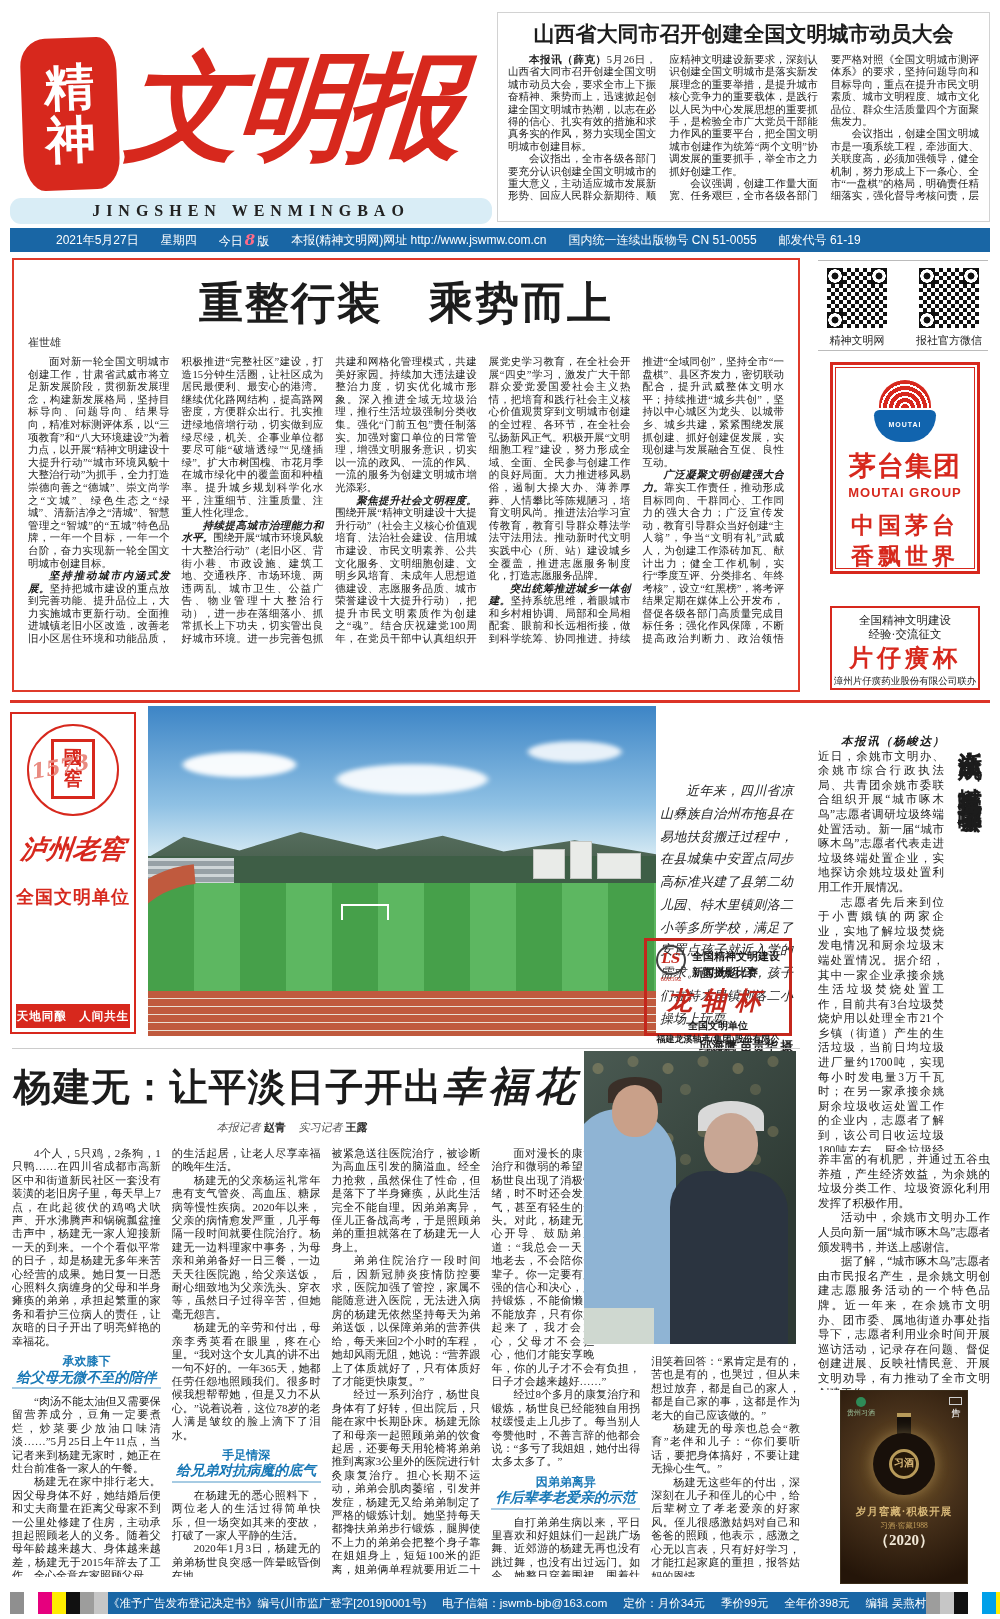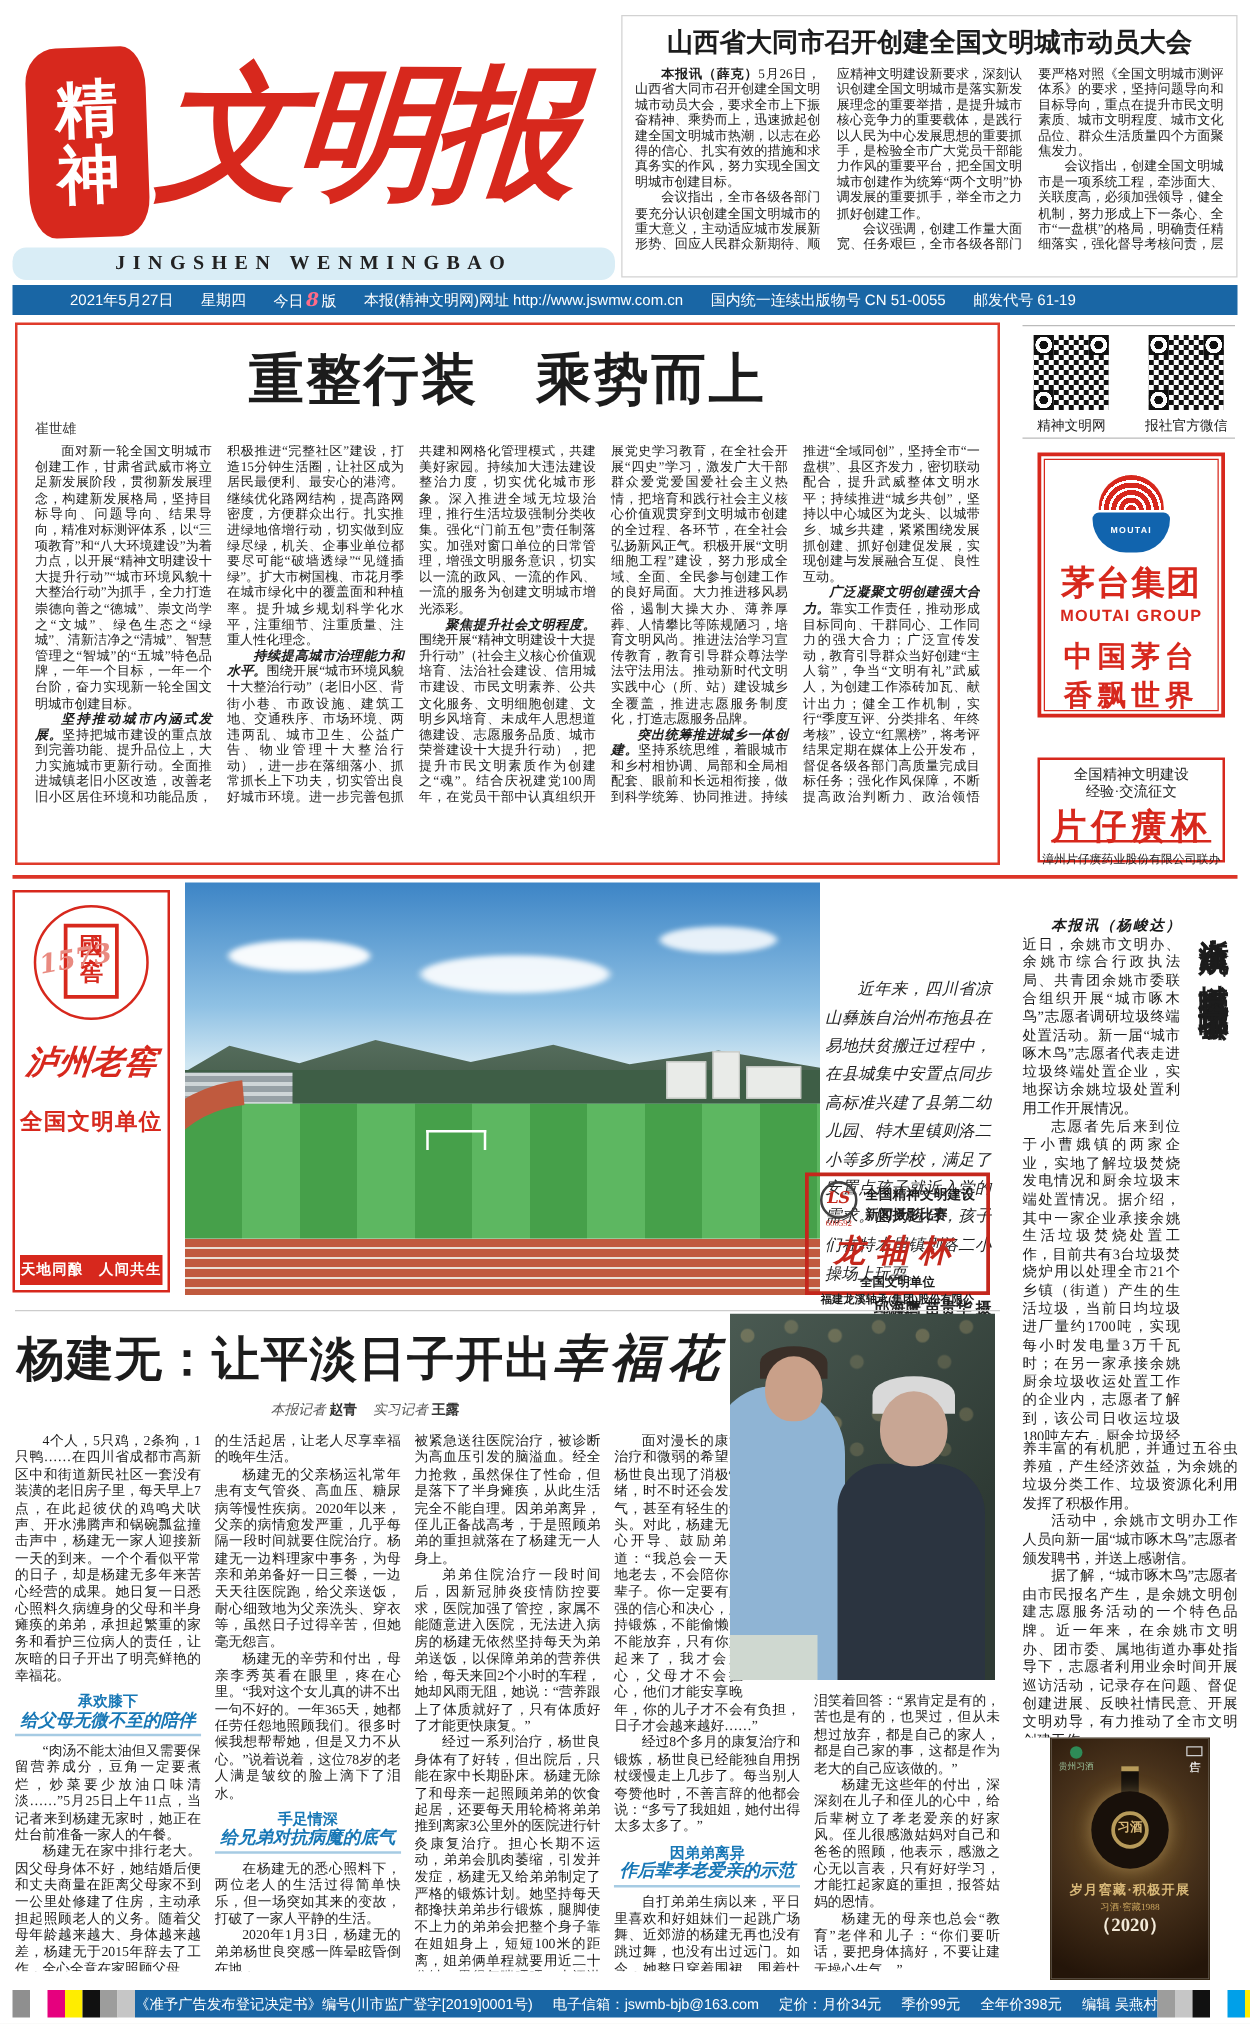--- a/index.html
+++ b/index.html
@@ -62,21 +62,21 @@
   .mt-wave{position:absolute;bottom:0;left:0;width:62px;height:32px;background:#1164ae;
       border-radius:6px 6px 31px 31px;color:#fff;font-family:"Liberation Sans",sans-serif;
       font-size:7px;font-weight:bold;line-height:30px;letter-spacing:1px;}
   .mt-name{color:#d7281d;font-family:"Liberation Sans",sans-serif;font-weight:900;font-size:27px;letter-spacing:1px;}
   .mt-en{color:#d7281d;font-family:"Liberation Sans",sans-serif;font-weight:bold;font-size:13px;letter-spacing:1px;margin-top:1px;}
   .mt-cn{color:#d7281d;font-size:23px;font-weight:bold;letter-spacing:4px;line-height:1.35;margin-top:10px;}
 
   .pzh{left:830px;top:606px;width:150px;height:84px;border:2px solid #d7281d;box-sizing:border-box;
        text-align:center;padding-top:5px;}
   .pzh .l{font-size:11.5px;line-height:14px;color:#222;}
-  .pzh .t{color:#d7281d;font-size:28px;font-weight:900;letter-spacing:4px;font-family:"Liberation Sans",sans-serif;margin:1px 0;text-decoration:underline;}
+  .pzh .t{color:#d7281d;font-size:24px;font-weight:900;letter-spacing:4px;font-family:"Liberation Sans",sans-serif;margin:1px 0;}
   .pzh .o{font-size:9.5px;color:#222;}
 
   .red-rule{left:10px;top:700px;width:980px;height:3px;background:#dc3427;}
 
   
   .luzhou{left:10px;top:712px;width:126px;height:322px;border:2px solid #d7281d;box-sizing:border-box;
        text-align:center;padding-top:10px;position:absolute;}
   .lz-seal{width:88px;height:88px;border:2px solid #d7281d;border-radius:50%;margin:0 auto;position:relative;}
   .lz-square{width:38px;height:54px;border:3px solid #d7281d;margin:13px auto 0;display:flex;flex-direction:column;
        align-items:center;justify-content:center;color:#d7281d;font-weight:bold;font-size:19px;line-height:1.1;}
@@ -408,22 +408,22 @@
           <p><span class="spacer"></span>面对漫长的康复治疗和微弱的希望，杨世良出现了消极情绪，时不时还会发脾气，甚至有轻生的念头。对此，杨建无耐心开导、鼓励弟弟道：“我总会一天天地老去，不会陪你一辈子。你一定要有坚强的信心和决心，坚持锻炼，不能偷懒，不能放弃，只有你好起来了，我才会放心，父母才不会担心，他们才能安享晚年，你的儿子才不会有负担，日子才会越来越好……”</p>
           <p>经过8个多月的康复治疗和锻炼，杨世良已经能独自用拐杖缓慢走上几步了。每当别人夸赞他时，不善言辞的他都会说：“多亏了我姐姐，她付出得太多太多了。”</p>
           <div class="subhead">
             <span class="l1">因弟弟离异</span>
             <span class="l2">作后辈孝老爱亲的示范</span>
           </div>
           <p>自打弟弟生病以来，平日里喜欢和好姐妹们一起跳广场舞、近郊游的杨建无再也没有跳过舞，也没有出过远门。如今，她整日穿着围裙、围着灶台，照顾父母和弟弟，从早忙到晚。</p>
         </div>
       <div class="col pad-photo">
           <p class="noindent">泪笑着回答：“累肯定是有的，苦也是有的，也哭过，但从未想过放弃，都是自己的家人，都是自己家的事，这都是作为老大的自己应该做的。”</p>
+          <p>杨建无的母亲也总会“教育”老伴和儿子：“你们要听话，要把身体搞好，不要让建无操心生气。”</p>
           <p>杨建无这些年的付出，深深刻在儿子和侄儿的心中，给后辈树立了孝老爱亲的好家风。侄儿很感激姑妈对自己和爸爸的照顾，他表示，感激之心无以言表，只有好好学习，才能扛起家庭的重担，报答姑妈的恩情。</p>
-          <p>杨建无的母亲也总会“教育”老伴和儿子：“你们要听话，要把身体搞好，不要让建无操心生气。”</p>
         </div>
     </div>
   </div>
 
   <div class="abs footer">
     <div id="cal-left" style="display:flex;">
         <div class="sq" style="background: rgb(143, 143, 143);"></div>
         <div class="sq" style="background: rgb(255, 255, 255);"></div>
         <div class="sq" style="background: rgb(230, 0, 126);"></div>
         <div class="sq" style="background: rgb(255, 237, 0);"></div>

